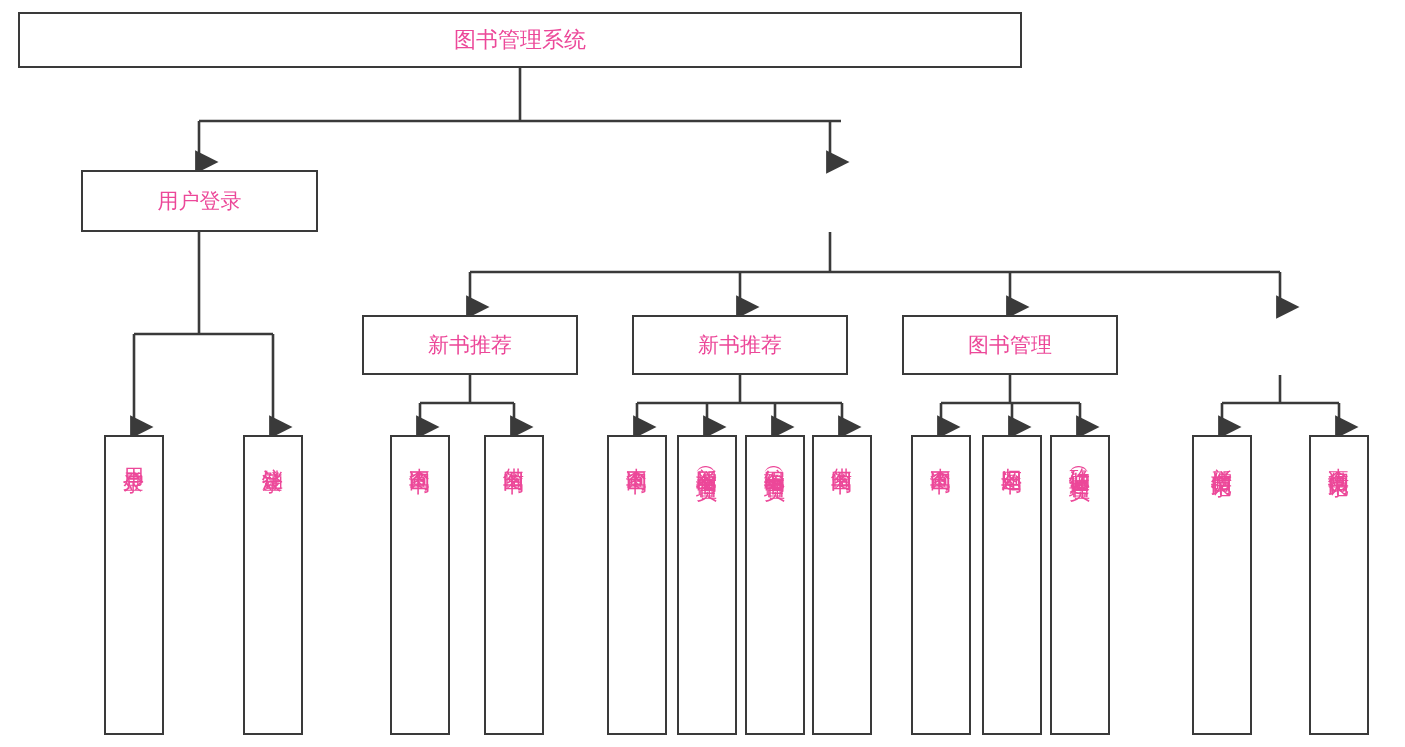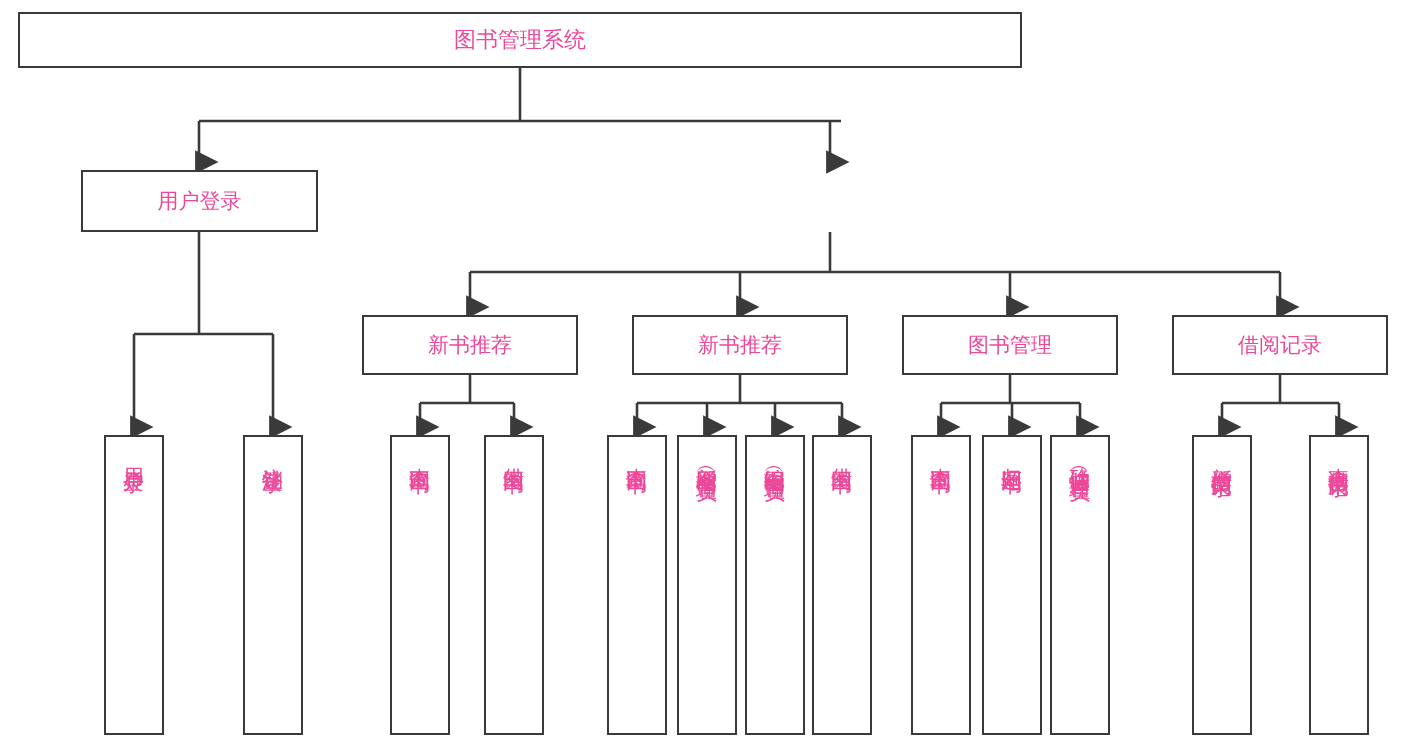--- a/index.html
+++ b/index.html
@@ -134,23 +134,20 @@
 
   <div class="node horiz" style="left:362px; top:315px; width:216px; height:60px;">
     <span class="label">新书推荐</span>
   </div>
   <div class="node horiz" style="left:632px; top:315px; width:216px; height:60px;">
     <span class="label">新书推荐</span>
   </div>
   <div class="node horiz" style="left:902px; top:315px; width:216px; height:60px;">
     <span class="label">图书管理</span>
   </div>
-  <div class="node horiz" style="left:1172px; top:315px; width:216px; height:60px;">
-    <span class="label">借阅记录</span>
-  </div>
 
   <div class="node vert" style="left:104px; top:435px; width:60px; height:300px;">
     <span class="label">用户登录</span>
   </div>
   <div class="node vert" style="left:243px; top:435px; width:60px; height:300px;">
     <span class="label">注销登录</span>
   </div>
 
   <div class="node vert" style="left:390px; top:435px; width:60px; height:300px;">
     <span class="label">查询图书</span>

